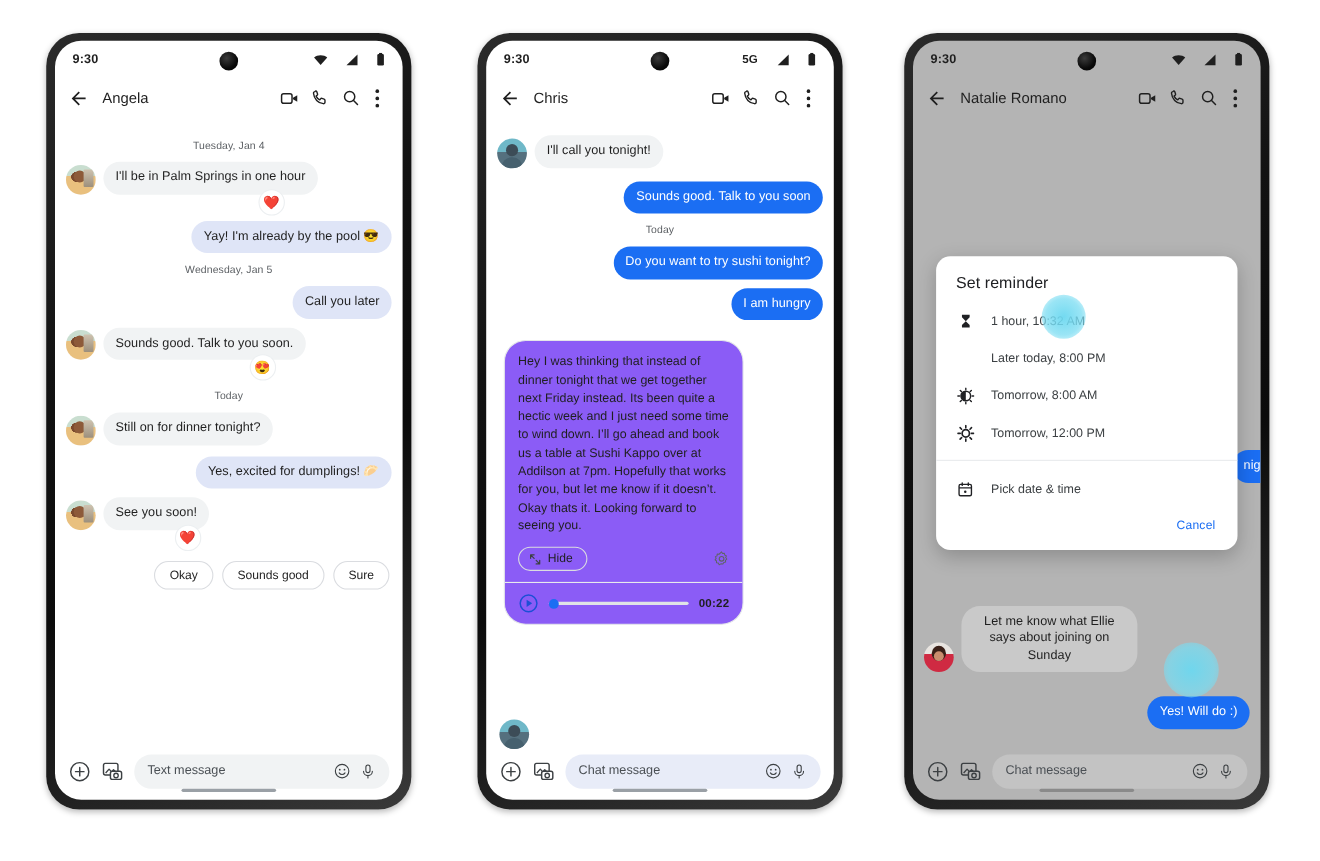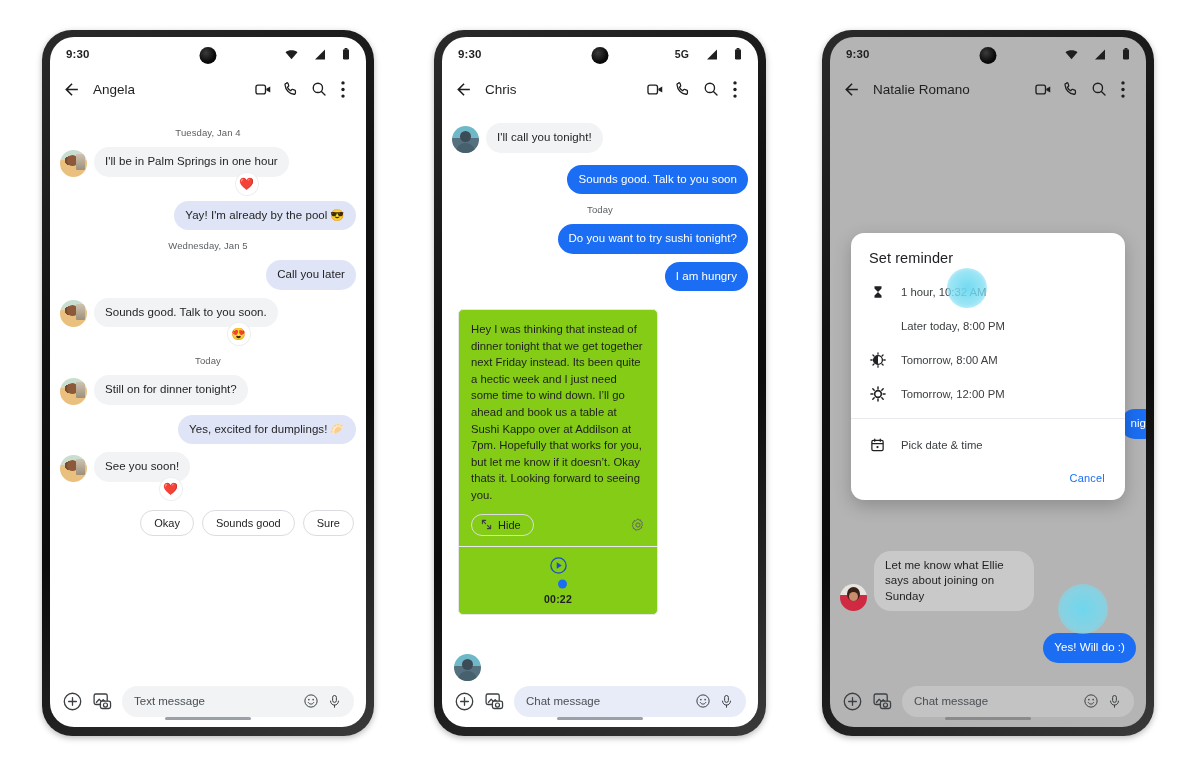--- a/index.html
+++ b/index.html
@@ -88,21 +88,21 @@
       border-radius:9px 9px 0 0; background:#46606e; }
   .av-c { background: linear-gradient(180deg,#e8e4e0 0 40%, #cf2a42 40% 100%); }
   .av-c::before { content:""; position:absolute; left:7px; top:3px; width:13px; height:14px;
       border-radius:50%; background:#3a2018; }
   .av-c::after { content:""; position:absolute; left:9px; top:8px; width:9px; height:9px;
       border-radius:50%; background:#c98d6e; }
 
   .bubble {
     max-width: 205px; padding: 7px 11px; border-radius: 17px;
     font-size: 11.5px; line-height: 1.35; color: #1f1f1f;
-    letter-spacing: .05px; word-wrap: break-word;
+    letter-spacing: .05px; word-wrap: break-word; text-align: center;
   }
   .bubble.in  { background: #f1f3f4; }
   .bubble.out { background: #dfe5f7; }
   .bubble.out-blue { background: #1b6ef3; color: #fff; }
 
   .reaction {
     background: #fff; border-radius: 20px; width: 22px; height: 22px;
     display: flex; align-items: center; justify-content: center;
     font-size: 12px; box-shadow: 0 0 0 1px #eceff1;
     margin-top: -9px; position: relative; z-index: 3;
@@ -129,37 +129,37 @@
   .composer .field.lav { background: #e8ecf8; }
   .composer .field.dimbg { background: #c3c3c3; }
   .composer .ph { flex: 1; font-size: 11.5px; color: #4a4f54; }
   .navbar-pill {
     position: absolute; bottom: 7px; left: 50%; transform: translateX(-50%);
     width: 86px; height: 3px; border-radius: 3px; background: #9aa0a6;
   }
 
   
   .longcard {
-    background: #84cc16; border: 1px solid #e4e6e9; border-radius: 5px;
-    width: 200px; margin: 6px 0 0 6px; overflow: hidden;
+    background: #8b5cf6; border: 1px solid #e4e6e9; border-radius: 20px;
+    width: 218px; margin: 6px 0 0 6px; overflow: hidden;
   }
   .longcard .body {
     padding: 11px 12px 8px 12px; font-size: 11.3px; line-height: 1.47; color: #1f1f1f;
   }
   .longcard .ctrls {
     display: flex; align-items: center; justify-content: space-between;
     padding: 2px 11px 10px 12px;
   }
   .hide-btn {
     border: 1px solid #dadce0; border-radius: 15px; padding: 4px 12px 4px 9px;
     font-size: 11px; color: #1f1f1f; display: flex; align-items: center; gap: 6px;
   }
   .audio-row {
     display: flex; align-items: center; gap: 9px;
-    border-top: 1px solid #e8eaed; padding: 9px 12px 9px 12px; flex-direction: column;
+    border-top: 1px solid #e8eaed; padding: 9px 12px 9px 12px;
   }
   .audio-track { flex: 1; height: 3px; background: #e0e3e6; border-radius: 3px; position: relative; }
   .audio-knob {
     position: absolute; left: 0; top: 50%; transform: translateY(-50%);
     width: 9px; height: 9px; border-radius: 50%; background: #1b6ef3;
   }
   .audio-time { font-size: 10.5px; color: #1f1f1f; font-weight: 600; letter-spacing: .2px; }
   .dialog {
     position: absolute; z-index: 30; left: 21px; right: 21px; top: 196px;
     background: #fff; border-radius: 13px; box-shadow: 0 6px 18px rgba(0,0,0,.22);

